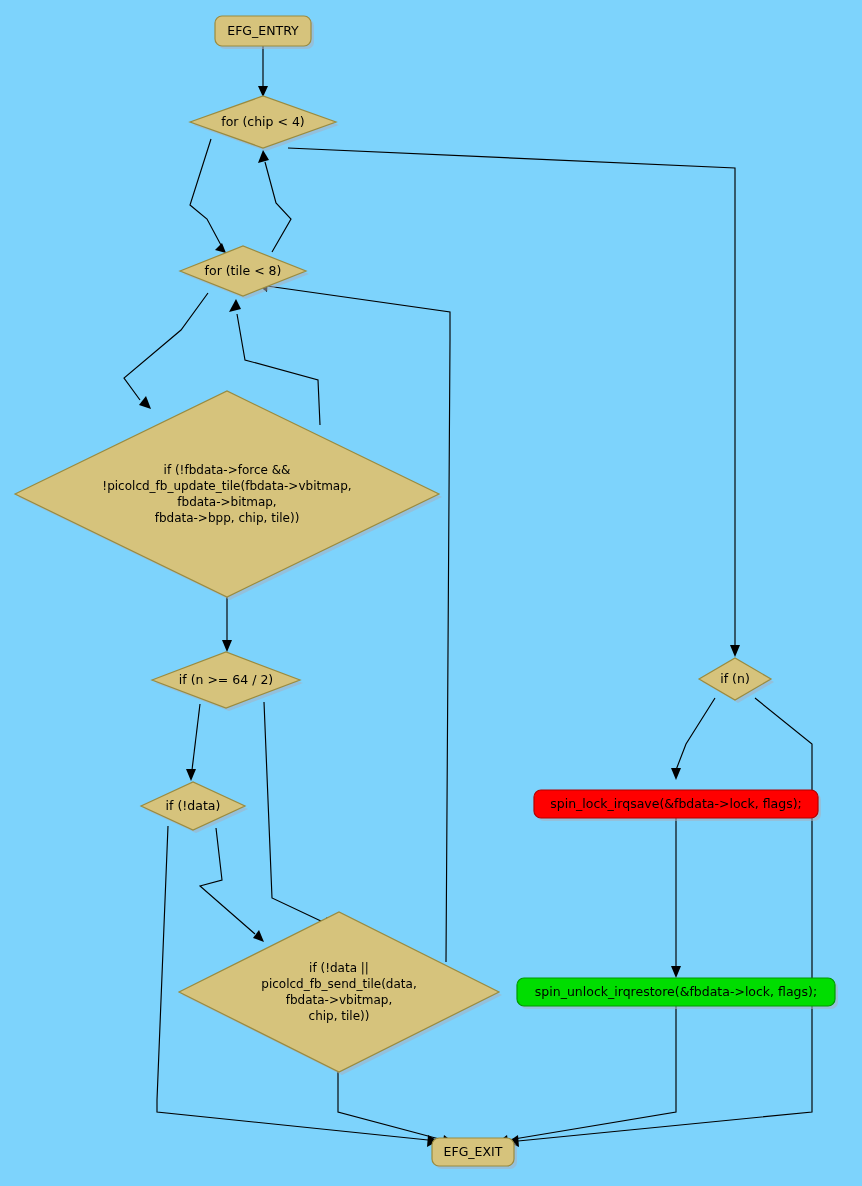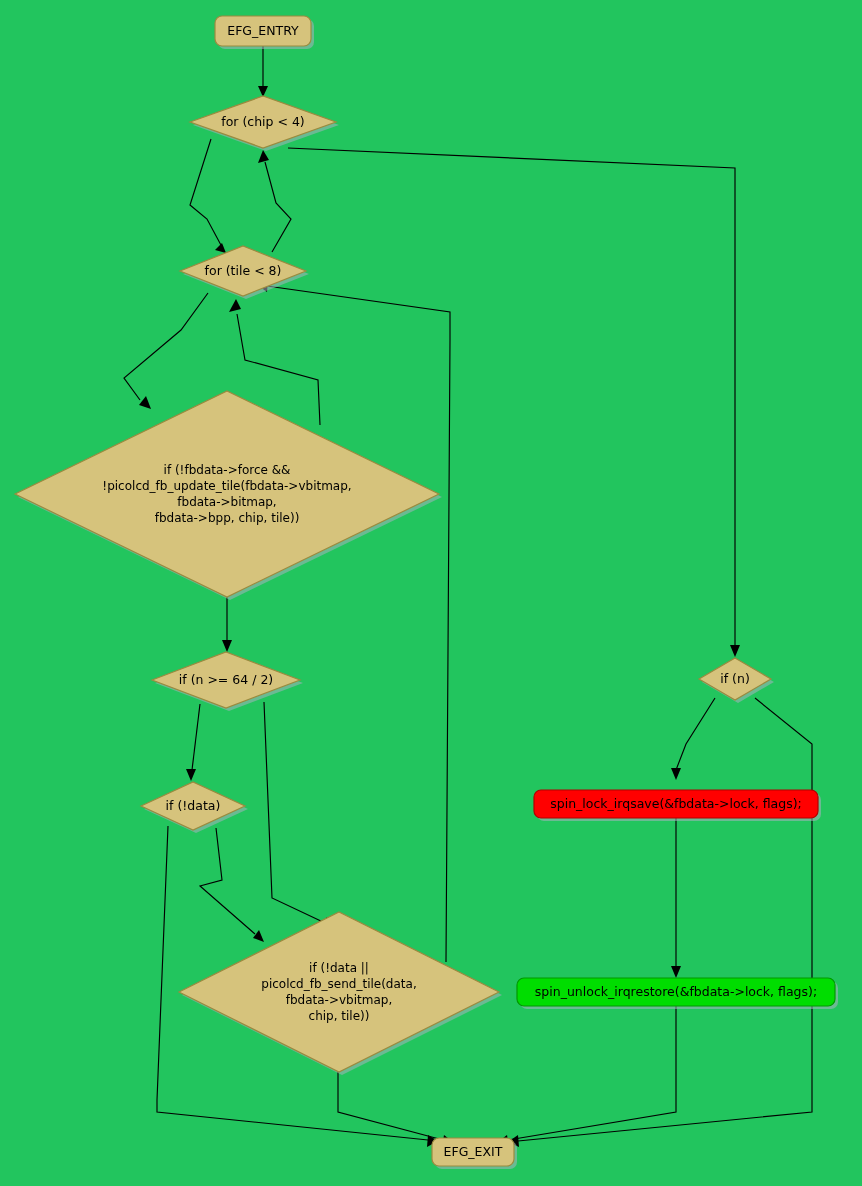--- a/index.html
+++ b/index.html
@@ -10,21 +10,21 @@
   body {
     width: 862px;
     height: 1186px;
     font-family: "DejaVu Sans", sans-serif;
     overflow: hidden;
   }
   #canvas {
     position: relative;
     width: 862px;
     height: 1186px;
-    background: #22c55e;
+    background: #7dd3fc;
     text-align: right;
   }
   svg.graph {
     position: absolute;
     top: 0; left: 0;
     width: 862px;
     height: 1186px;
   }
   .node-shadow {
     fill: #a8b0c0;

